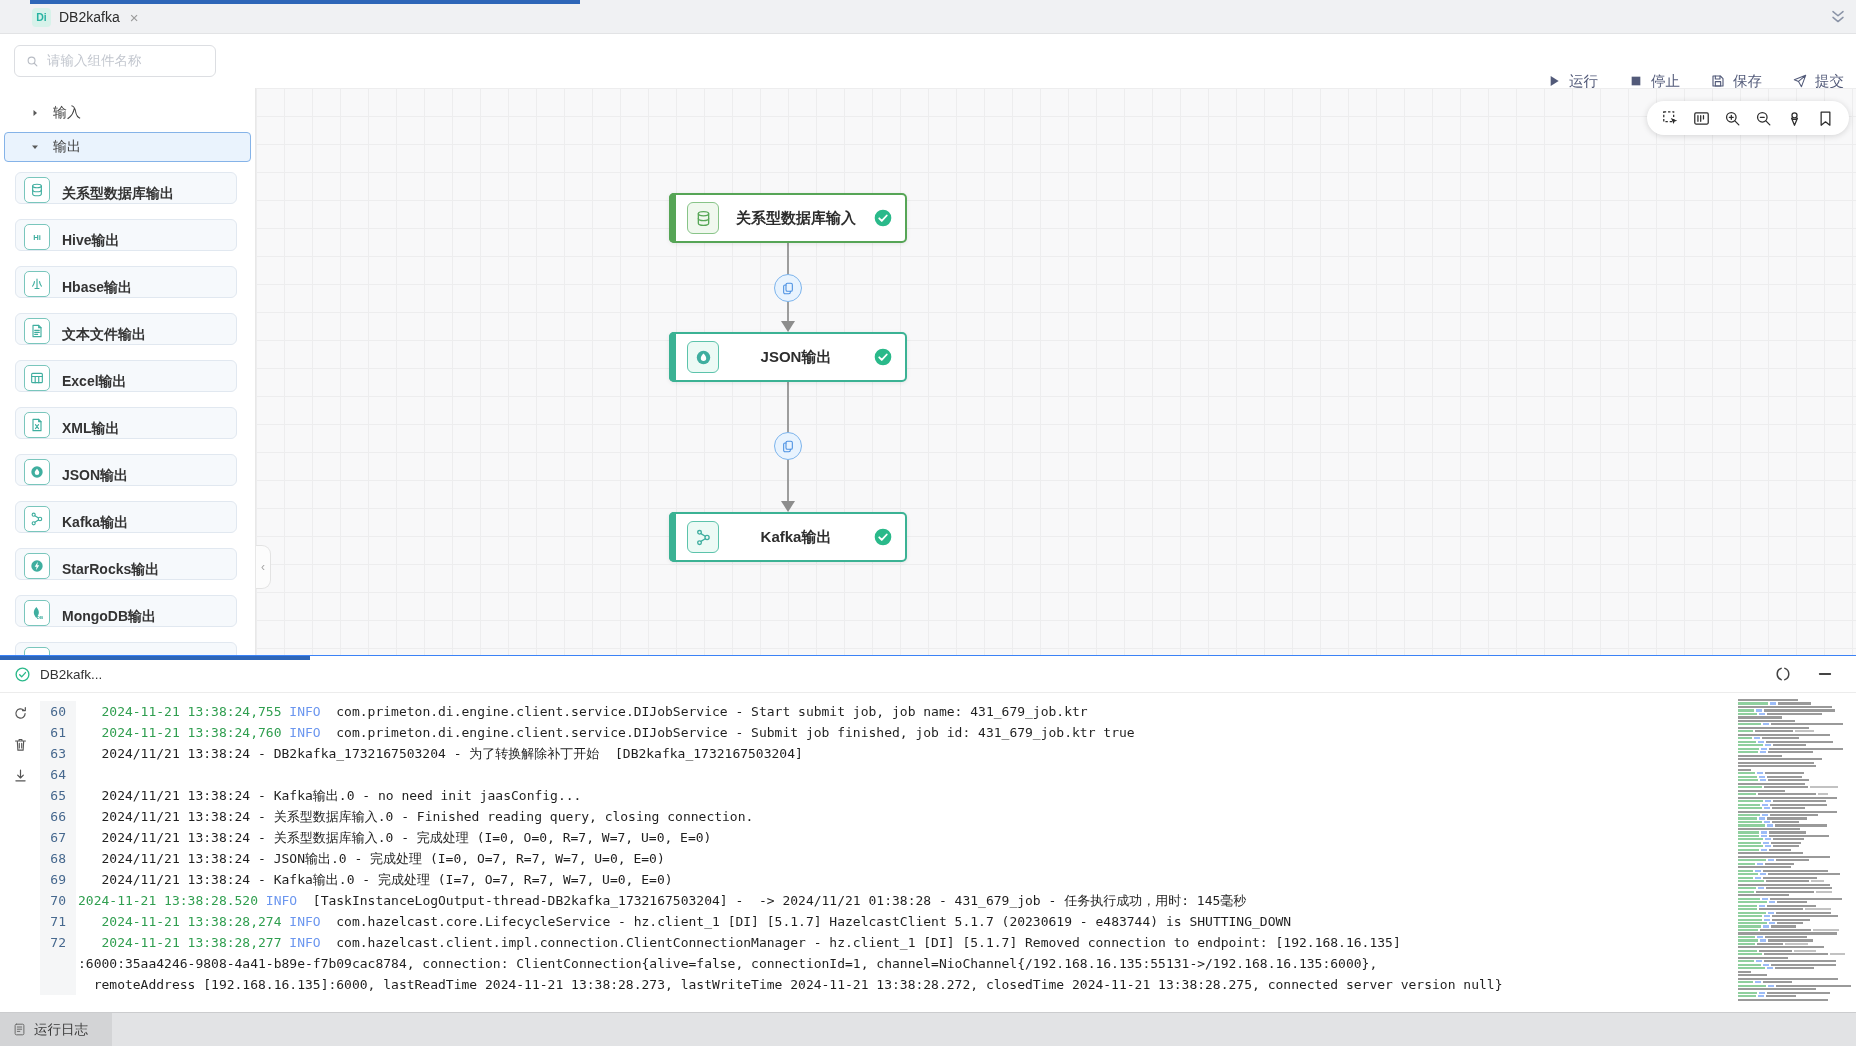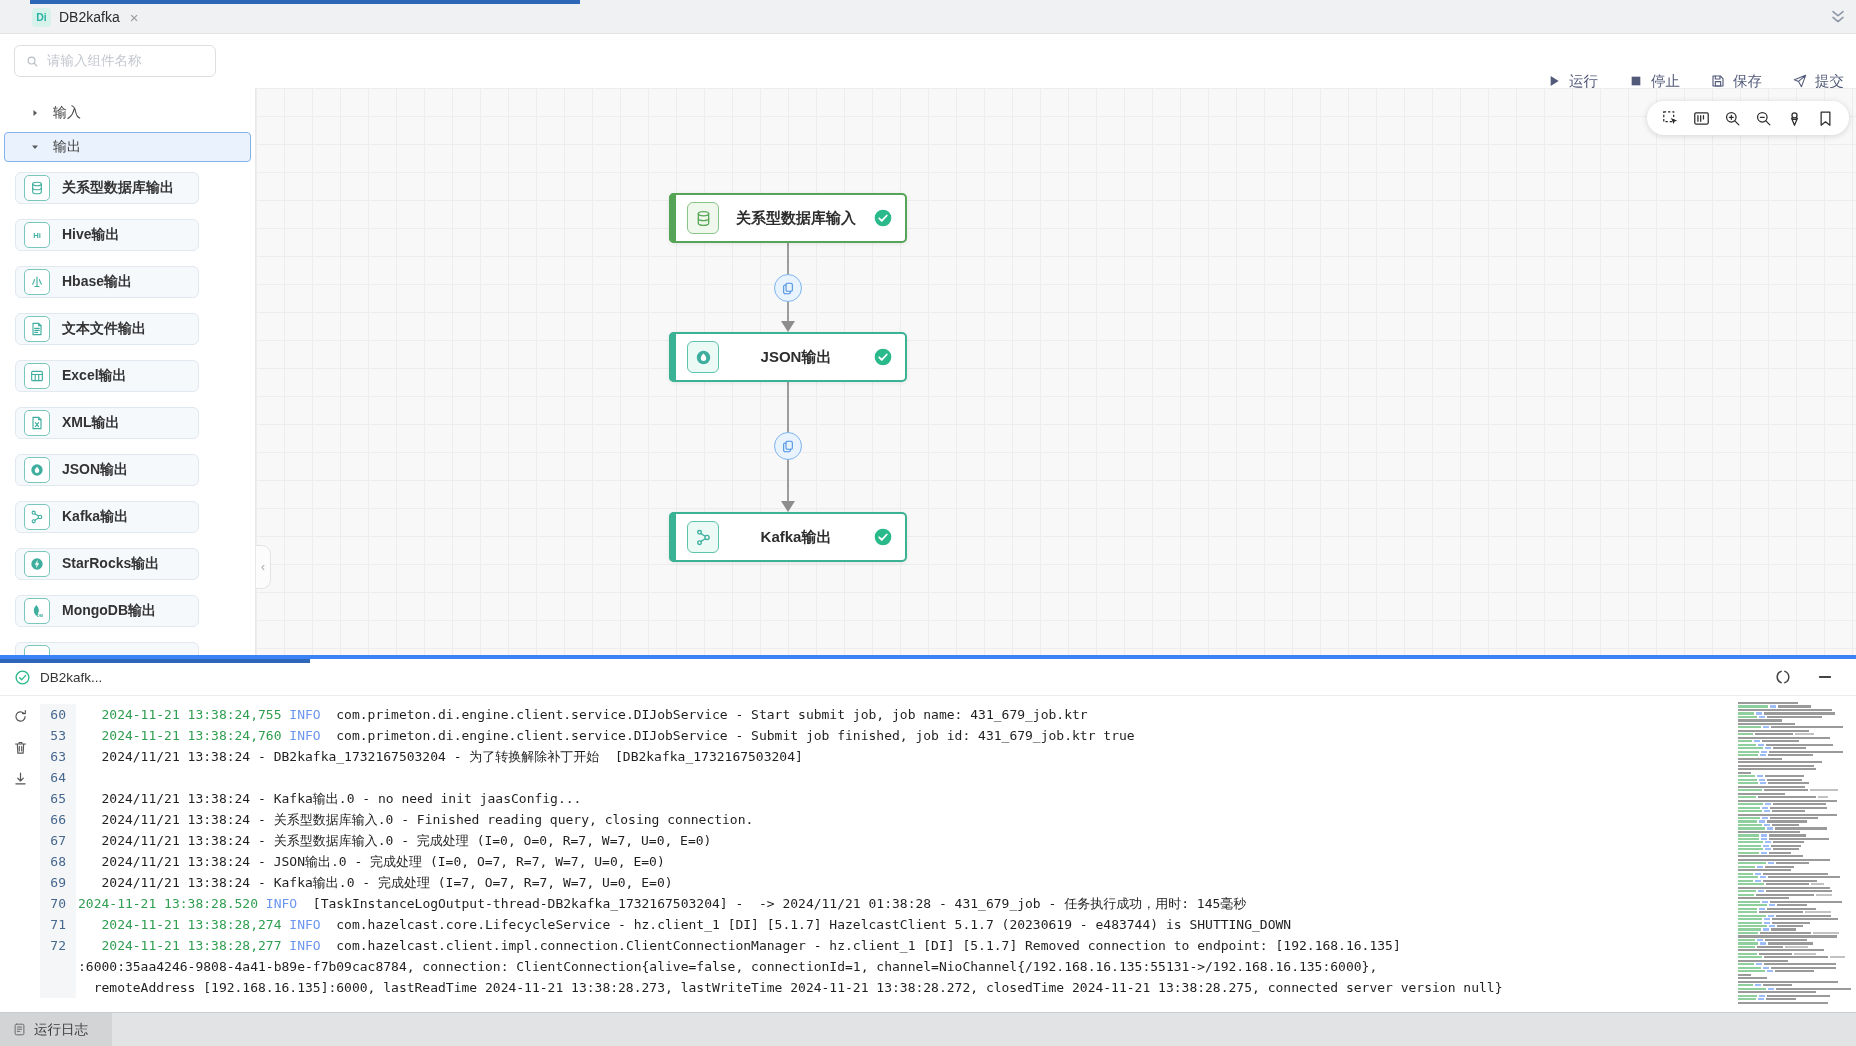--- a/index.html
+++ b/index.html
@@ -29,22 +29,22 @@
   .action{display:flex;align-items:center;gap:7px;color:#525a79;font-size:14.5px;cursor:pointer;margin-top:40px;}
   .action svg{width:16px;height:16px;}
 
   
   .sidebar{position:absolute;left:0;top:88px;width:256px;height:567px;background:#fff;
            border-right:1px solid #e8e8e8;box-sizing:border-box;padding-top:12px;overflow:hidden;}
   .tree-row{height:26px;margin:0 4px 6px;display:flex;align-items:center;gap:12px;padding-left:24px;
             font-size:14px;color:#404040;border:1px solid transparent;border-radius:4px;cursor:pointer;box-sizing:border-box;}
   .tree-row.selected{height:30px;background:#eaf3fd;border-color:#85b3e8;margin-bottom:10px;}
   .tree-caret svg{width:12px;height:12px;}
-  .comp-item{width:184px;height:32px;margin:0 0 15px 15px;background:#f6f9fc;border:1px solid #e1e8f0;
-             border-radius:6px;display:flex;align-items:center;gap:12px;padding-left:8px;box-sizing:border-box;cursor:grab;}
+  .comp-item{width:222px;height:32px;margin:0 0 15px 15px;background:#f6f9fc;border:1px solid #e1e8f0;
+             border-radius:6px;display:flex;align-items:flex-end;gap:12px;padding-left:8px;box-sizing:border-box;cursor:grab;}
   .comp-icon{width:24px;height:24px;border:1px solid #79c6bc;border-radius:5px;background:#fff;
              display:flex;align-items:center;justify-content:center;flex:none;}
   .comp-icon svg{width:16px;height:16px;}
   .comp-label{font-size:14px;font-weight:bold;color:#333;white-space:nowrap;}
   .collapse-handle{position:absolute;left:256px;top:545px;width:14px;height:42px;background:#fcfcfc;
                    border:1px solid #e3e3e3;border-left:none;border-radius:0 9px 9px 0;display:flex;
                    align-items:center;justify-content:center;color:#a6a6a6;font-size:12px;cursor:pointer;z-index:5;}
 
   
   .canvas{position:absolute;left:256px;top:88px;width:1600px;height:567px;background-color:#f8f8f9;
@@ -75,21 +75,21 @@
 
   .link-line{position:absolute;width:2px;background:#9d9d9d;}
   .link-arrow{position:absolute;width:0;height:0;border-left:7px solid transparent;
               border-right:7px solid transparent;border-top:11px solid #8d8d8d;}
   .link-badge{position:absolute;width:28px;height:28px;border-radius:50%;background:#e8f3fe;
               border:1.5px solid #7db4ec;display:flex;align-items:center;justify-content:center;
               box-sizing:border-box;cursor:pointer;}
   .link-badge svg{width:16px;height:16px;}
 
   
-  .logpanel{position:absolute;left:0;top:655px;width:100%;height:357px;background:#fff;border-top:4px solid #3b82f6;box-sizing:border-box;}
+  .logpanel{position:absolute;left:0;top:655px;width:100%;height:357px;background:#fff;border-top:1px solid #3b82f6;box-sizing:border-box;}
   .panel-progress{position:absolute;left:0;top:0;width:310px;height:4px;background:#2e66b8;}
   .panel-header{height:37px;display:flex;align-items:center;gap:9px;padding:0 14px;
                 border-bottom:1px solid #ececec;box-sizing:border-box;}
   .panel-check svg{width:17px;height:17px;}
   .panel-title{font-size:13.5px;color:#333;}
   .panel-header-right{margin-left:auto;display:flex;align-items:center;gap:24px;padding-right:8px;}
   .panel-header-right .ph-icon{cursor:pointer;}
   .panel-header-right svg{width:18px;height:18px;}
   .log-body{position:relative;height:319px;overflow:hidden;padding-left:24px;}
   .gutter{position:absolute;left:0;top:0;width:40px;height:100%;display:flex;flex-direction:column;
@@ -452,21 +452,21 @@
             </svg>
           </span>
         <span class="g-icon">
             <svg viewBox="0 0 24 24" fill="none" stroke="#555555" stroke-width="1.7" stroke-linecap="round" stroke-linejoin="round">
               <path d="M12 4.5V15M8 11.5l4 4 4-4M5.5 19.5h13"></path>
             </svg>
           </span>
       </div>
       <div class="log-lines">
           <div class="log-row"><span class="log-num">60</span><span class="log-text"><span class="lg">   2024-11-21 13:38:24,755</span><span class="lb"> INFO</span><span>  com.primeton.di.engine.client.service.DIJobService - Start submit job, job name: 431_679_job.ktr</span></span></div>
-          <div class="log-row"><span class="log-num">53</span><span class="log-text"><span class="lg">   2024-11-21 13:38:24,760</span><span class="lb"> INFO</span><span>  com.primeton.di.engine.client.service.DIJobService - Submit job finished, job id: 431_679_job.ktr true</span></span></div>
+          <div class="log-row"><span class="log-num">61</span><span class="log-text"><span class="lg">   2024-11-21 13:38:24,760</span><span class="lb"> INFO</span><span>  com.primeton.di.engine.client.service.DIJobService - Submit job finished, job id: 431_679_job.ktr true</span></span></div>
           <div class="log-row"><span class="log-num">63</span><span class="log-text">   2024/11/21 13:38:24 - DB2kafka_1732167503204 - 为了转换解除补丁开始  [DB2kafka_1732167503204]</span></div>
           <div class="log-row"><span class="log-num">64</span></div>
           <div class="log-row"><span class="log-num">65</span><span class="log-text">   2024/11/21 13:38:24 - Kafka输出.0 - no need init jaasConfig...</span></div>
           <div class="log-row"><span class="log-num">66</span><span class="log-text">   2024/11/21 13:38:24 - 关系型数据库输入.0 - Finished reading query, closing connection.</span></div>
           <div class="log-row"><span class="log-num">67</span><span class="log-text">   2024/11/21 13:38:24 - 关系型数据库输入.0 - 完成处理 (I=0, O=0, R=7, W=7, U=0, E=0)</span></div>
           <div class="log-row"><span class="log-num">68</span><span class="log-text">   2024/11/21 13:38:24 - JSON输出.0 - 完成处理 (I=0, O=7, R=7, W=7, U=0, E=0)</span></div>
           <div class="log-row"><span class="log-num">69</span><span class="log-text">   2024/11/21 13:38:24 - Kafka输出.0 - 完成处理 (I=7, O=7, R=7, W=7, U=0, E=0)</span></div>
           <div class="log-row"><span class="log-num">70</span><span class="log-text"><span class="lg">2024-11-21 13:38:28.520</span><span class="lb"> INFO</span><span>  [TaskInstanceLogOutput-thread-DB2kafka_1732167503204] -  -&gt; 2024/11/21 01:38:28 - 431_679_job - 任务执行成功，用时: 145毫秒</span></span></div>
           <div class="log-row"><span class="log-num">71</span><span class="log-text"><span class="lg">   2024-11-21 13:38:28,274</span><span class="lb"> INFO</span><span>  com.hazelcast.core.LifecycleService - hz.client_1 [DI] [5.1.7] HazelcastClient 5.1.7 (20230619 - e483744) is SHUTTING_DOWN</span></span></div>
           <div class="log-row"><span class="log-num">72</span><span class="log-text"><span class="lg">   2024-11-21 13:38:28,277</span><span class="lb"> INFO</span><span>  com.hazelcast.client.impl.connection.ClientConnectionManager - hz.client_1 [DI] [5.1.7] Removed connection to endpoint: [192.168.16.135]</span></span></div>

